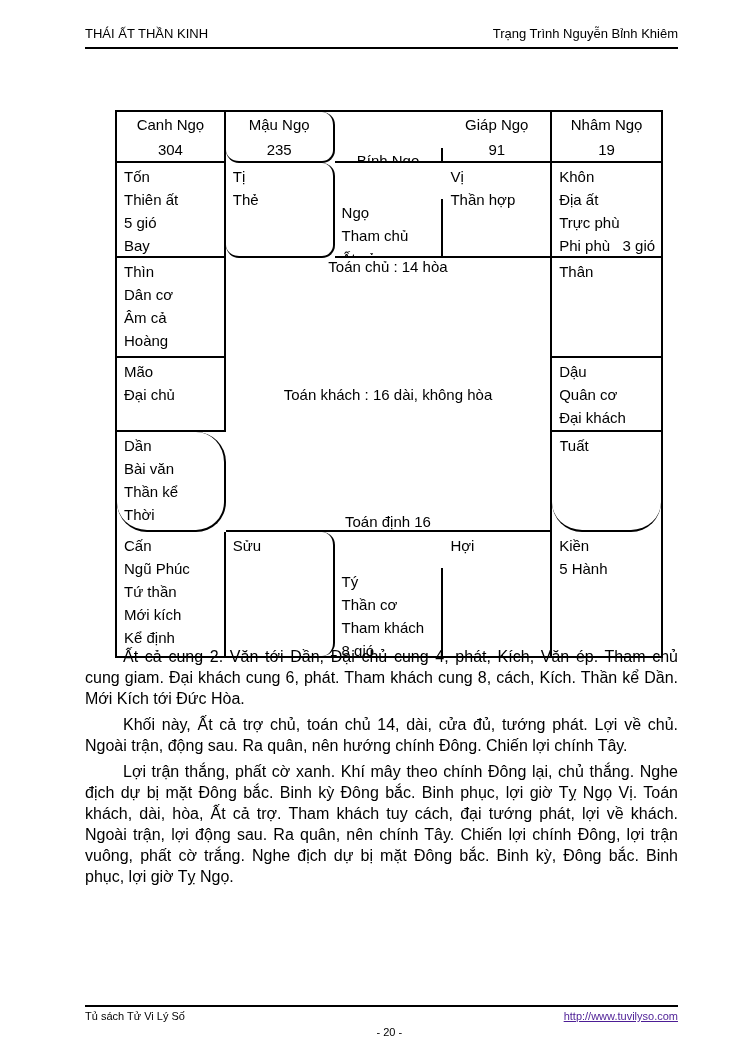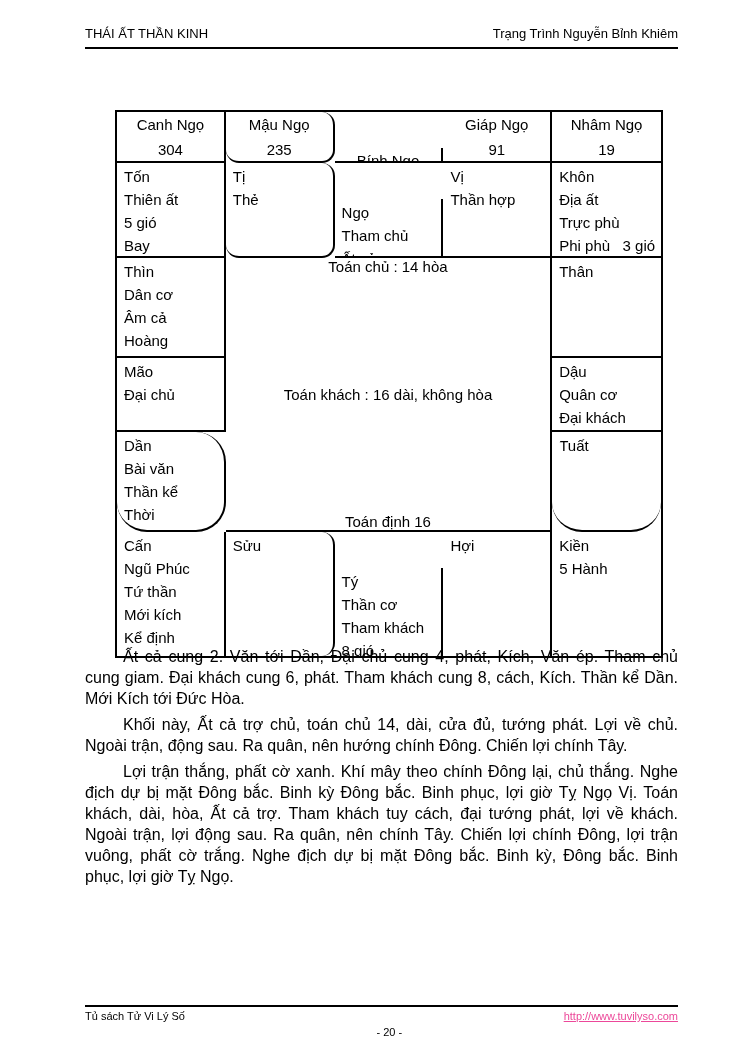--- a/index.html
+++ b/index.html
@@ -62,21 +62,21 @@
   }
   .body-text p { margin: 0 0 5px 0; text-indent: 38px; }
 
   
   .page-footer {
     position: absolute; left: 85px; top: 1005px; width: 593px;
     border-top: 2px solid #000;
     display: flex; justify-content: space-between; align-items: flex-start;
     font-size: 11px; padding-top: 3px;
   }
-  .page-footer .link { text-decoration: underline; cursor: pointer; color: #ec4899; }
+  .page-footer .link { text-decoration: underline; cursor: pointer; color: #4c1d95; }
   .page-footer .pageno { margin-left: 30px; margin-top: 16px; }
 </style>
 </head>
 <body>
 
 <header class="page-header">
   <span>THÁI ẤT THẦN KINH</span>
   <span>Trạng Trình Nguyễn Bỉnh Khiêm</span>
 </header>
 

